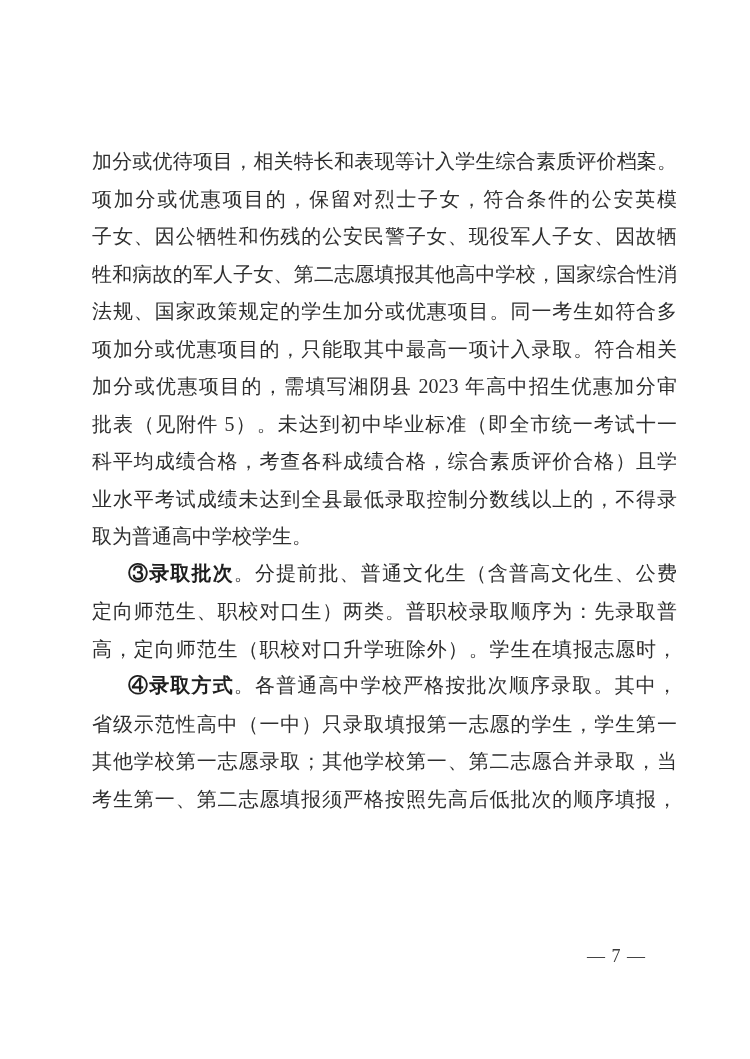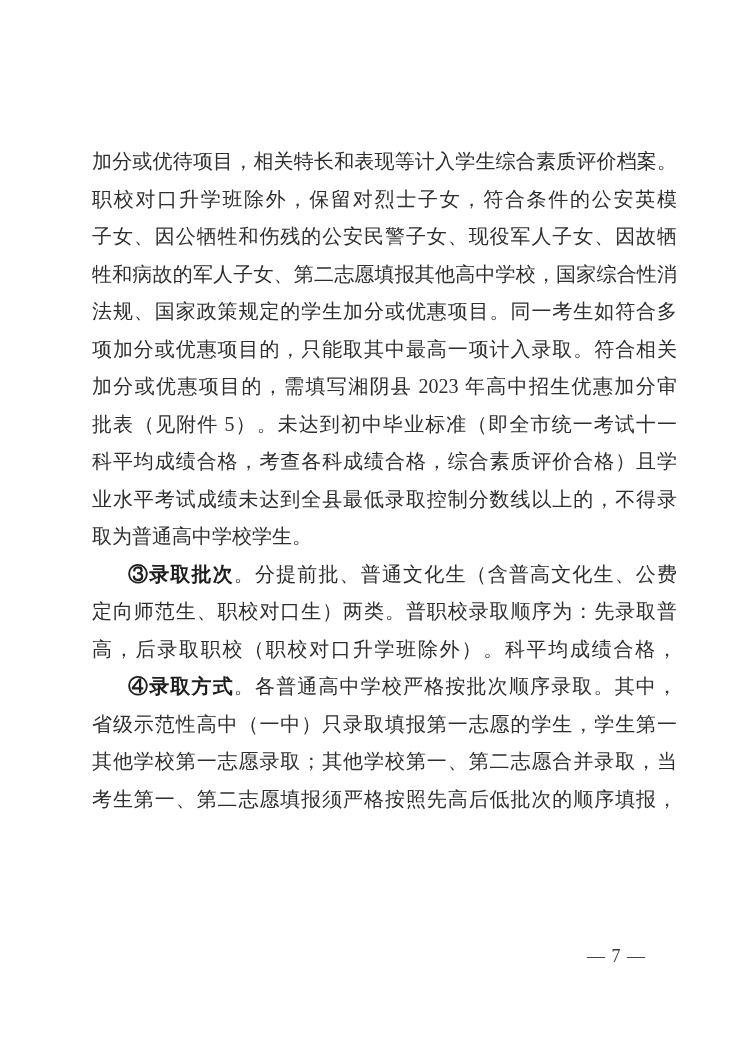--- a/index.html
+++ b/index.html
@@ -27,20 +27,21 @@
     line-height: 37.5px;
     text-align: justify;
     white-space: normal;
     letter-spacing: 0;
   }
   .line.fill {
     text-align-last: justify;
   }
   .line.indent {
     text-indent: 36px;
+    font-family: Liberation Mono, monospace;
   }
   .lead {
     font-weight: 700;
     color: #1e1e1e;
   }
   .page-number {
     position: absolute;
     top: 944px;
     right: 104px;
     font-size: 18px;
@@ -48,32 +49,32 @@
     color: #3a3a3a;
     letter-spacing: 1px;
   }
 </style>
 </head>
 <body>
 
 <div class="page">
   <div class="text-block">
       <div class="line fill"><span class="seg">加分或优待项目，相关特长和表现等计入学生综合素质评价档案。</span></div>
-      <div class="line fill"><span class="seg">职校对口升学班除外，保留对烈士子女，符合条件的公安英模</span></div>
+      <div class="line fill"><span class="seg">项加分或优惠项目的，保留对烈士子女，符合条件的公安英模</span></div>
       <div class="line fill"><span class="seg">子女、因公牺牲和伤残的公安民警子女、现役军人子女、因故牺</span></div>
       <div class="line fill"><span class="seg">牲和病故的军人子女、第二志愿填报其他高中学校，国家综合性消</span></div>
       <div class="line fill"><span class="seg">法规、国家政策规定的学生加分或优惠项目。同一考生如符合多</span></div>
       <div class="line fill"><span class="seg">项加分或优惠项目的，只能取其中最高一项计入录取。符合相关</span></div>
       <div class="line fill"><span class="seg">加分或优惠项目的，需填写湘阴县 2023 年高中招生优惠加分审</span></div>
       <div class="line fill"><span class="seg">批表（见附件 5）。未达到初中毕业标准（即全市统一考试十一</span></div>
       <div class="line fill"><span class="seg">科平均成绩合格，考查各科成绩合格，综合素质评价合格）且学</span></div>
       <div class="line fill"><span class="seg">业水平考试成绩未达到全县最低录取控制分数线以上的，不得录</span></div>
       <div class="line"><span class="seg">取为普通高中学校学生。</span></div>
       <div class="line fill indent"><span class="lead">③录取批次</span><span class="seg">。分提前批、普通文化生（含普高文化生、公费</span></div>
       <div class="line fill"><span class="seg">定向师范生、职校对口生）两类。普职校录取顺序为：先录取普</span></div>
-      <div class="line fill"><span class="seg">高，后录取职校（职校对口升学班除外）。科平均成绩合格，</span></div>
+      <div class="line fill"><span class="seg">高，定向师范生（职校对口升学班除外）。学生在填报志愿时，</span></div>
       <div class="line fill indent"><span class="lead">④录取方式</span><span class="seg">。各普通高中学校严格按批次顺序录取。其中，</span></div>
       <div class="line fill"><span class="seg">省级示范性高中（一中）只录取填报第一志愿的学生，学生第一</span></div>
       <div class="line fill"><span class="seg">其他学校第一志愿录取；其他学校第一、第二志愿合并录取，当</span></div>
       <div class="line fill"><span class="seg">考生第一、第二志愿填报须严格按照先高后低批次的顺序填报，</span></div>
     </div>
   <div class="page-number">— 7 —</div>
 </div>
 
 </body></html>

